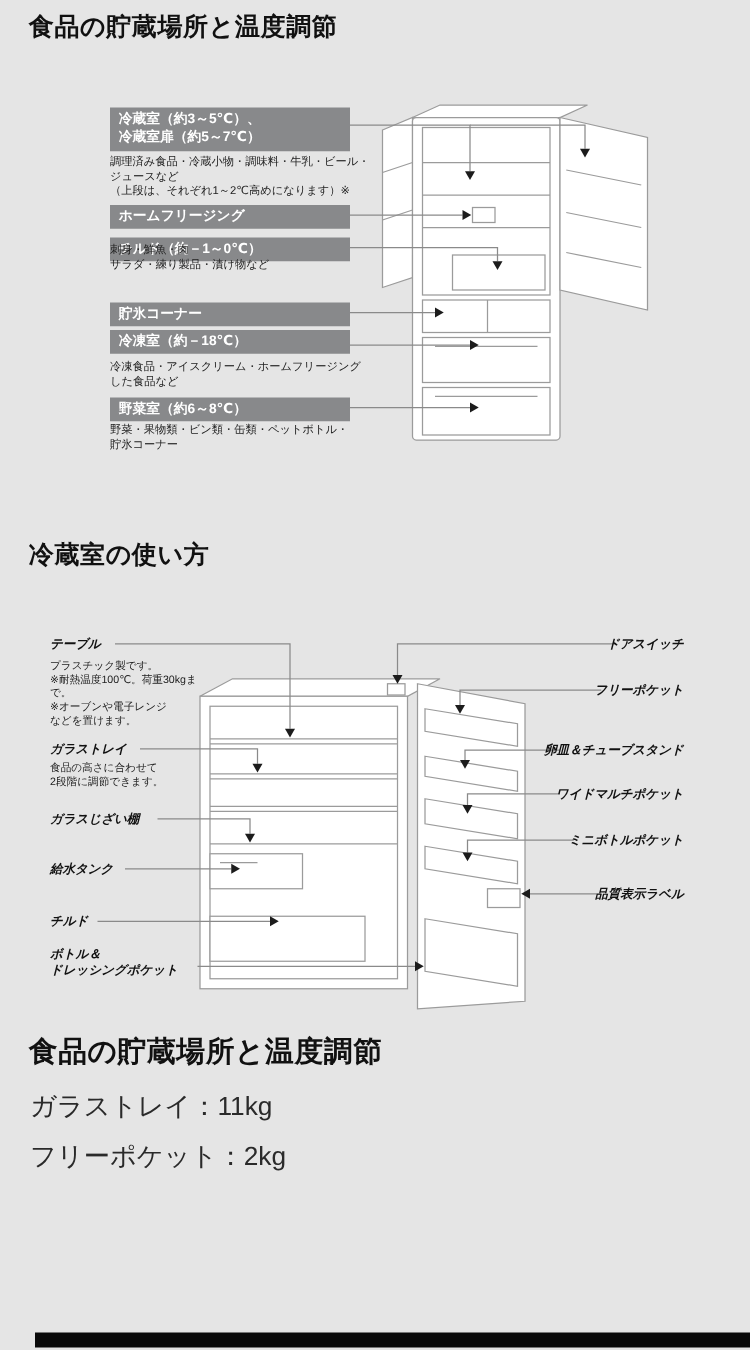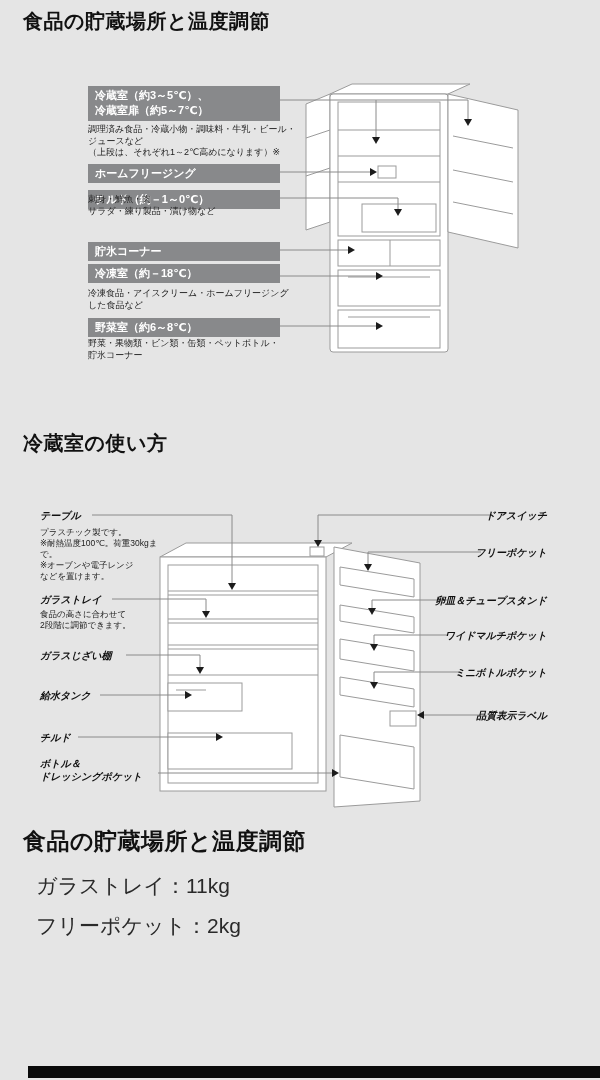--- a/index.html
+++ b/index.html
@@ -21,21 +21,21 @@
 
   
   .u-label { position:absolute; font-size:10px; font-weight:bold; color:#111111;
              white-space:pre-line; line-height:1.3;font-style:italic; }
   .u-label.right { right:40px; text-align:right; }
   .u-desc { position:absolute; left:40px; width:126px; font-size:8.5px; line-height:11px;
             color:#222222; white-space:pre-line; }
 
   
   .weights { position:absolute; left:24px; top:866px; width:505px; }
-  .w-item { font-size:21px; line-height:40px; color:#2a2a2a;margin-left:12px; }
+  .w-item { font-size:21px; line-height:40px; color:#2a2a2a; }
 
   .bottom-bar { position:absolute; left:28px; top:1066px; width:572px; height:12px; background:#0a0a0a; }
 
   
   .fc { fill:#ffffff; stroke:#9b9b9b; stroke-width:1; }
   .ln { fill:none; stroke:#9b9b9b; stroke-width:1; }
   .ldr { fill:none; stroke:#8a8a8a; stroke-width:1; }
   .arr { fill:#1c1c1c; stroke:none; }
 </style>
 </head>

